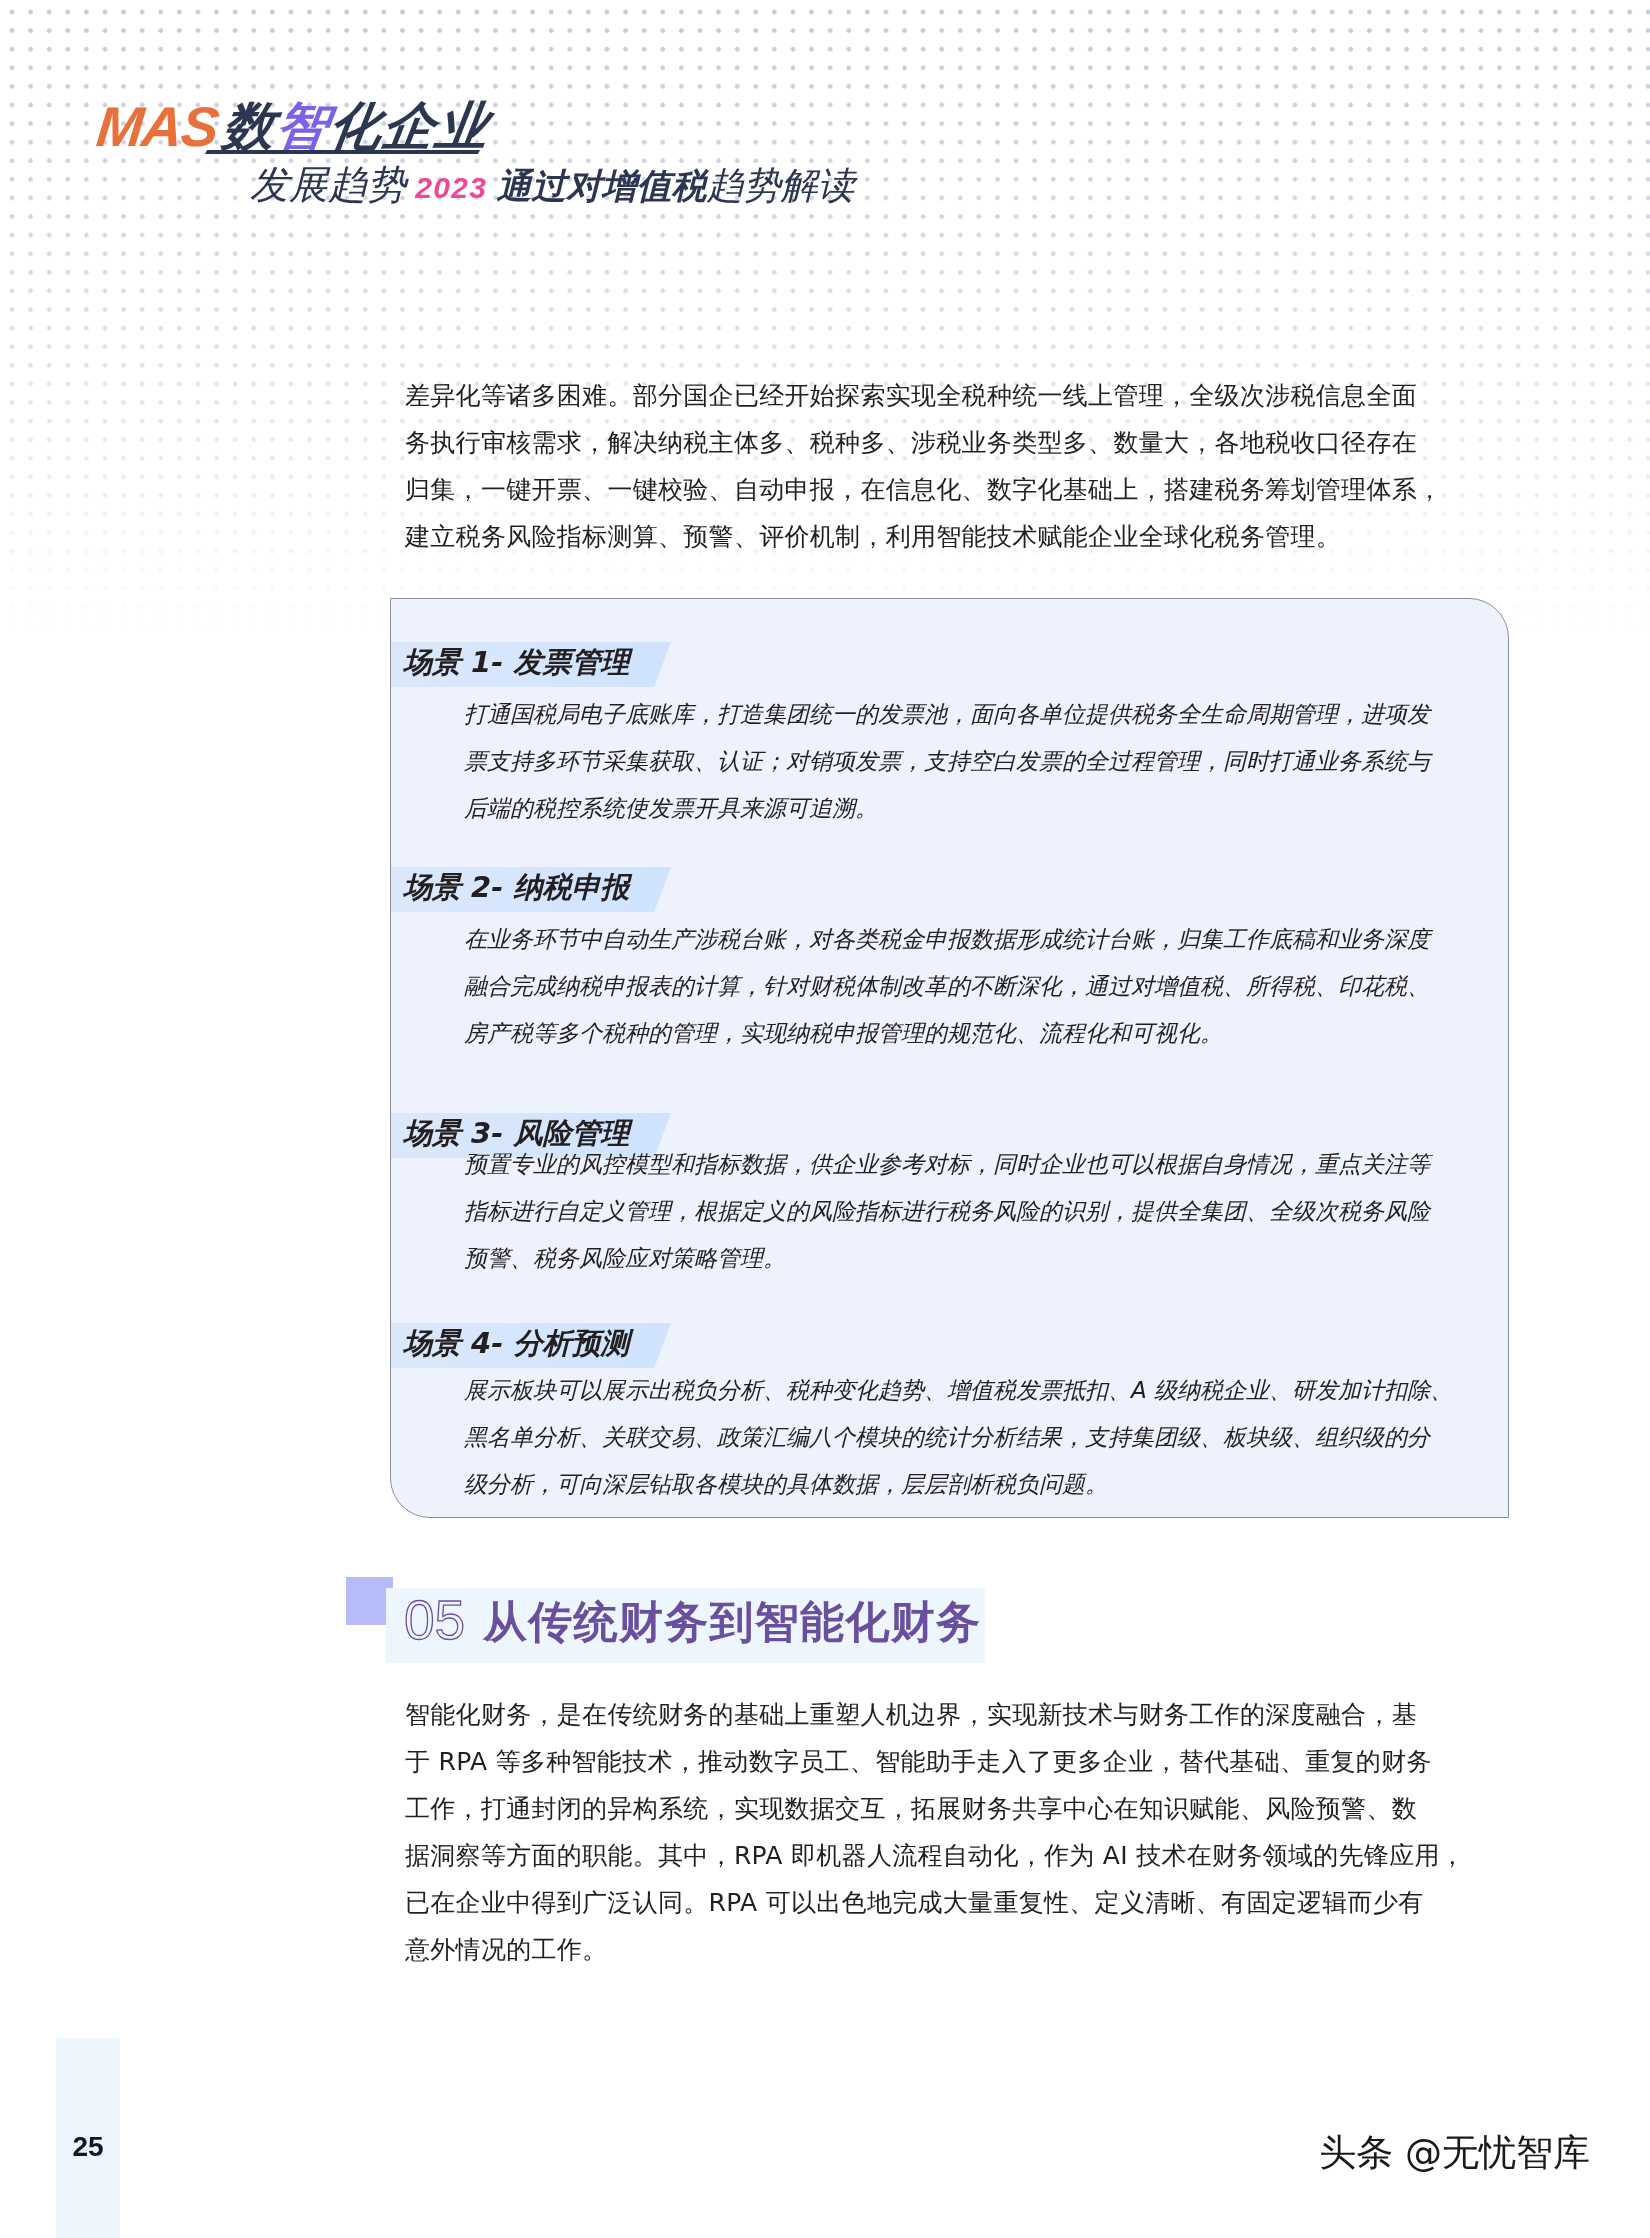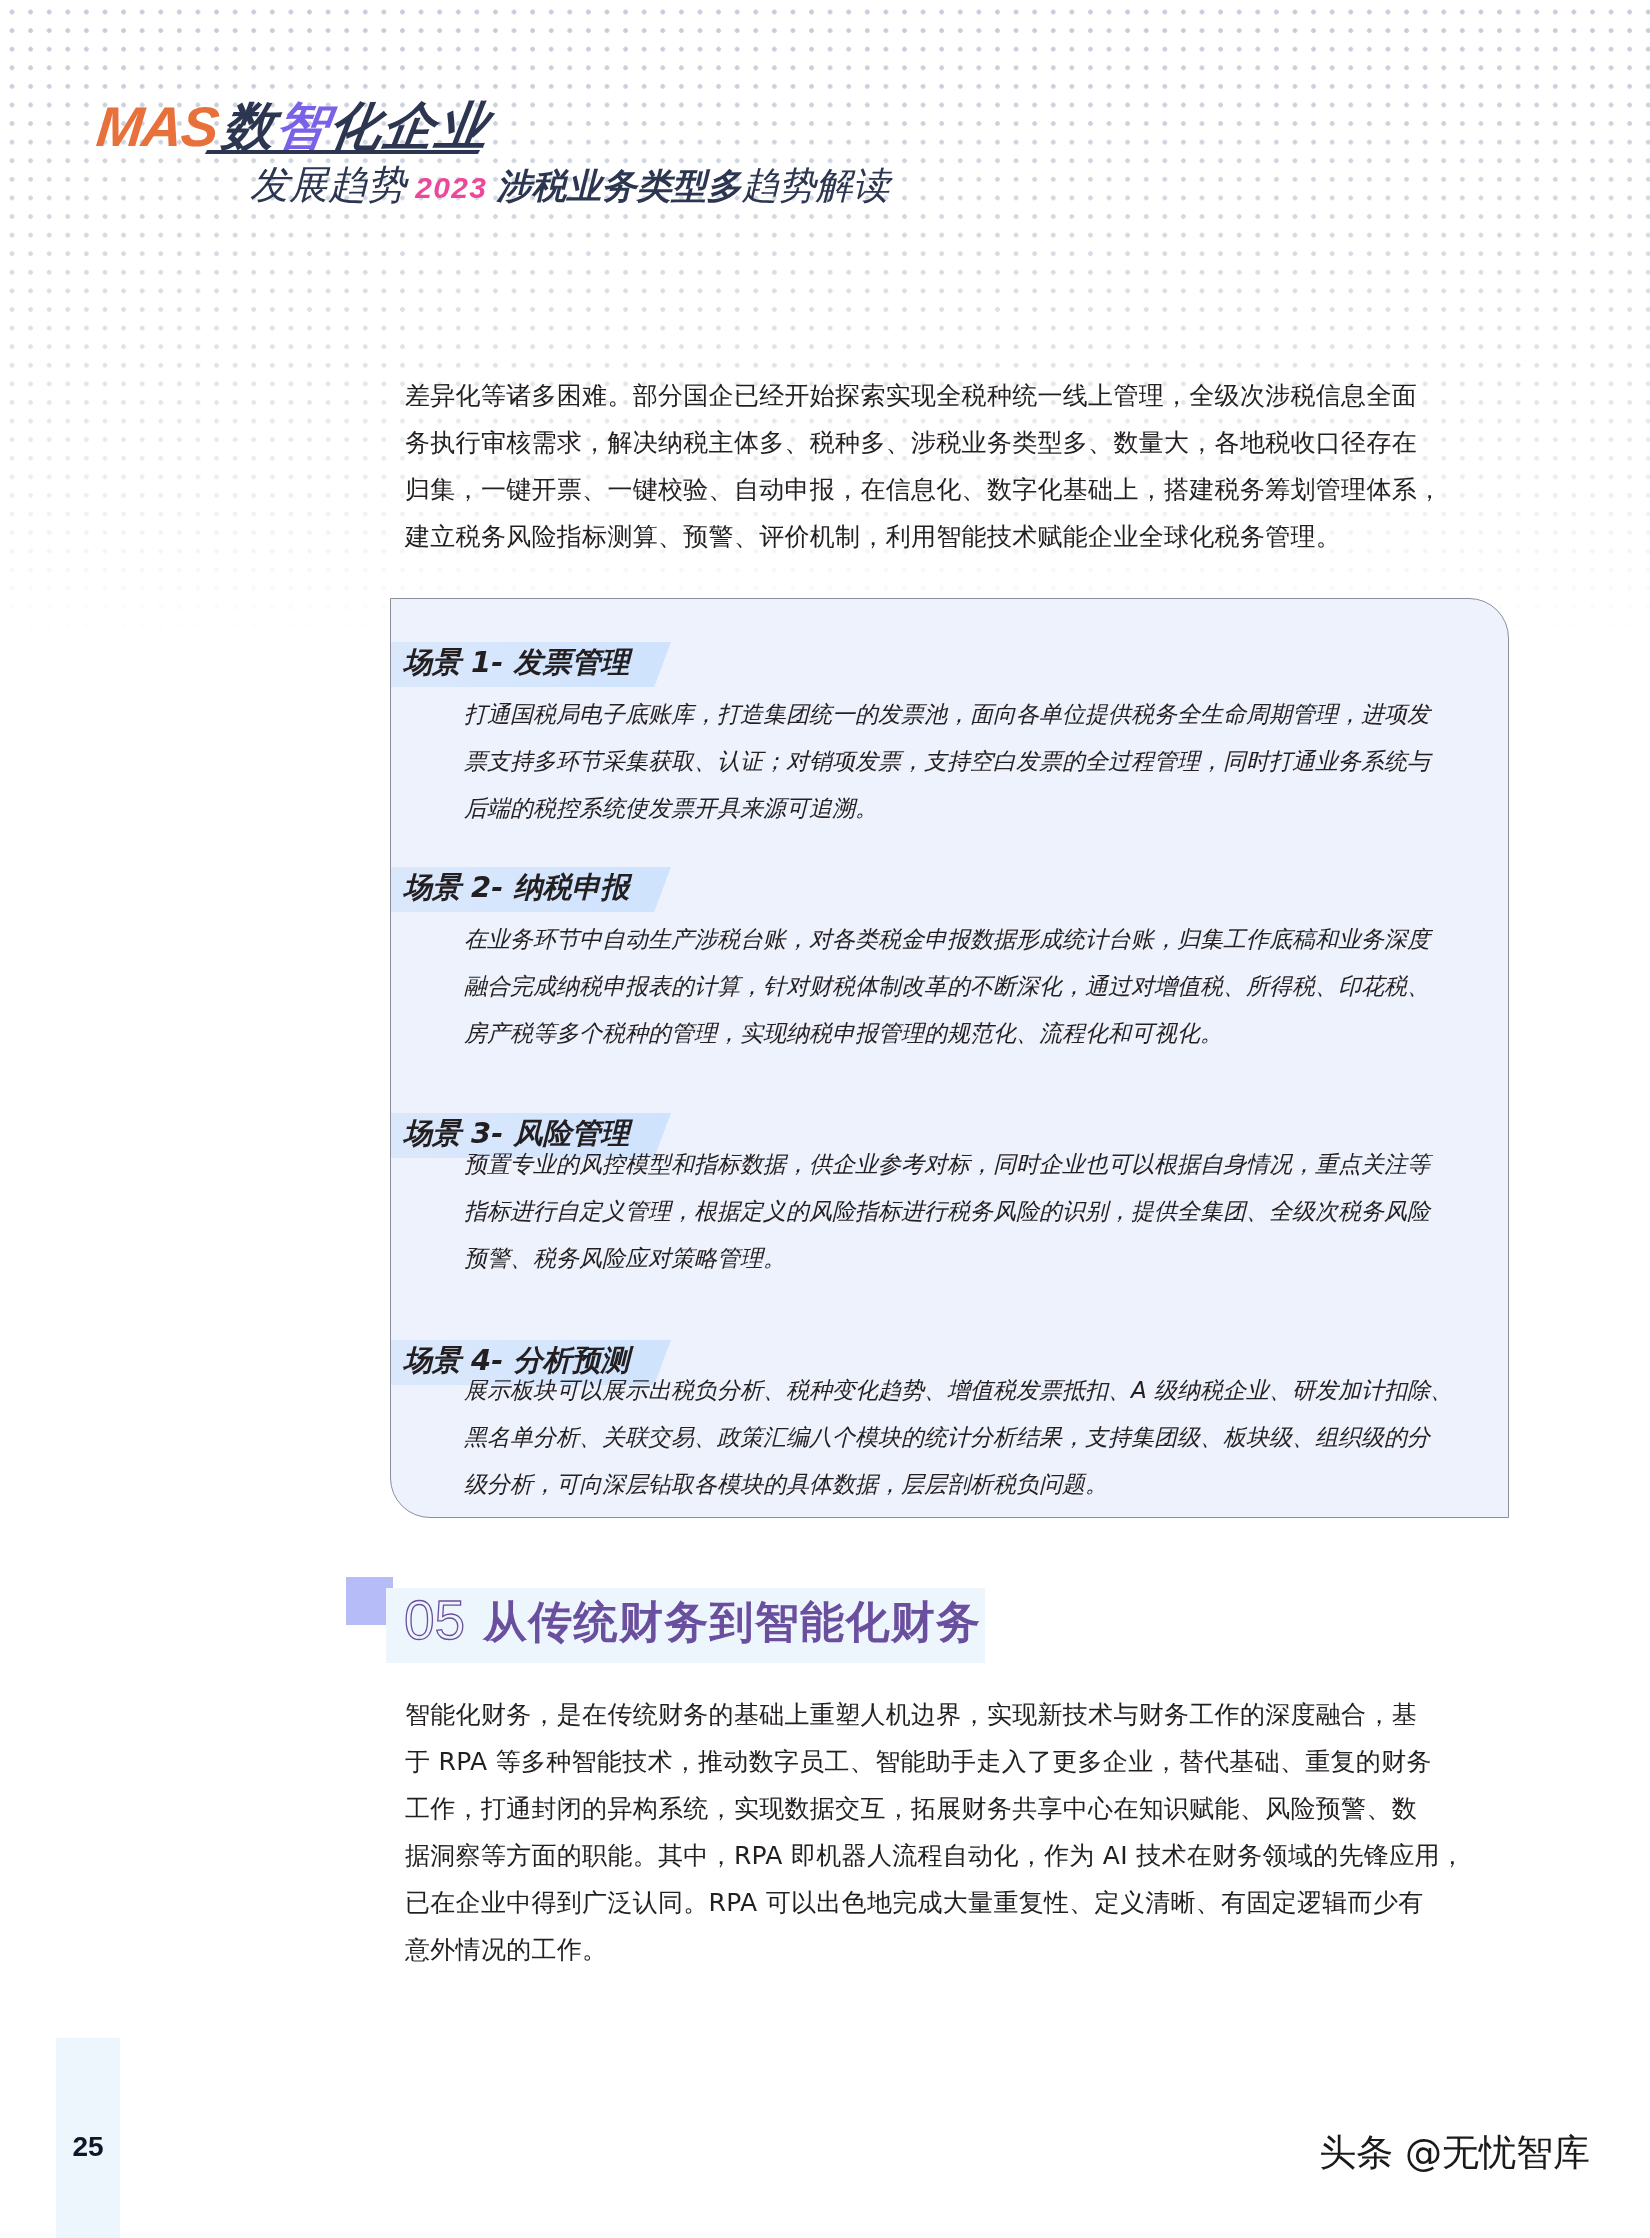--- a/index.html
+++ b/index.html
@@ -94,21 +94,21 @@
 <div class="dots"></div>
 
 <div class="brand">
   <span class="brand-mas">MAS</span>
   <span class="brand-cn"><span>数</span><span class="hl">智</span><span>化企业</span></span>
 </div>
 <div class="brand-underline"></div>
 <div class="subtitle">
   <span class="thin">发展趋势</span>
   <span class="year">2023</span>
-  <span class="bold">涉税业务类型多</span>
+  <span class="bold">通过对增值税</span>
   <span class="thin2">趋势解读</span>
 </div>
 
 <div class="para" style="top:372px;">
   <p>差异化等诸多困难。部分国企已经开始探索实现全税种统一线上管理，全级次涉税信息全面</p>
   <p>务执行审核需求，解决纳税主体多、税种多、涉税业务类型多、数量大，各地税收口径存在</p>
   <p>归集，一键开票、一键校验、自动申报，在信息化、数字化基础上，搭建税务筹划管理体系，</p>
   <p>建立税务风险指标测算、预警、评价机制，利用智能技术赋能企业全球化税务管理。</p>
 </div>
 
@@ -133,21 +133,21 @@
 
   <div class="s-head" style="top:514px;">
     <span class="s-title">场景 3- 风险管理</span>
   </div>
   <div class="s-body" style="top:542px;">
     <p>预置专业的风控模型和指标数据，供企业参考对标，同时企业也可以根据自身情况，重点关注等</p>
     <p>指标进行自定义管理，根据定义的风险指标进行税务风险的识别，提供全集团、全级次税务风险</p>
     <p>预警、税务风险应对策略管理。</p>
   </div>
 
-  <div class="s-head" style="top:741px;">
+  <div class="s-head" style="top:724px;">
     <span class="s-title">场景 4- 分析预测</span>
   </div>
   <div class="s-body" style="top:768px;">
     <p>展示板块可以展示出税负分析、税种变化趋势、增值税发票抵扣、A 级纳税企业、研发加计扣除、</p>
     <p>黑名单分析、关联交易、政策汇编八个模块的统计分析结果，支持集团级、板块级、组织级的分</p>
     <p>级分析，可向深层钻取各模块的具体数据，层层剖析税负问题。</p>
   </div>
 </div>
 
 <div class="sec-square"></div>

